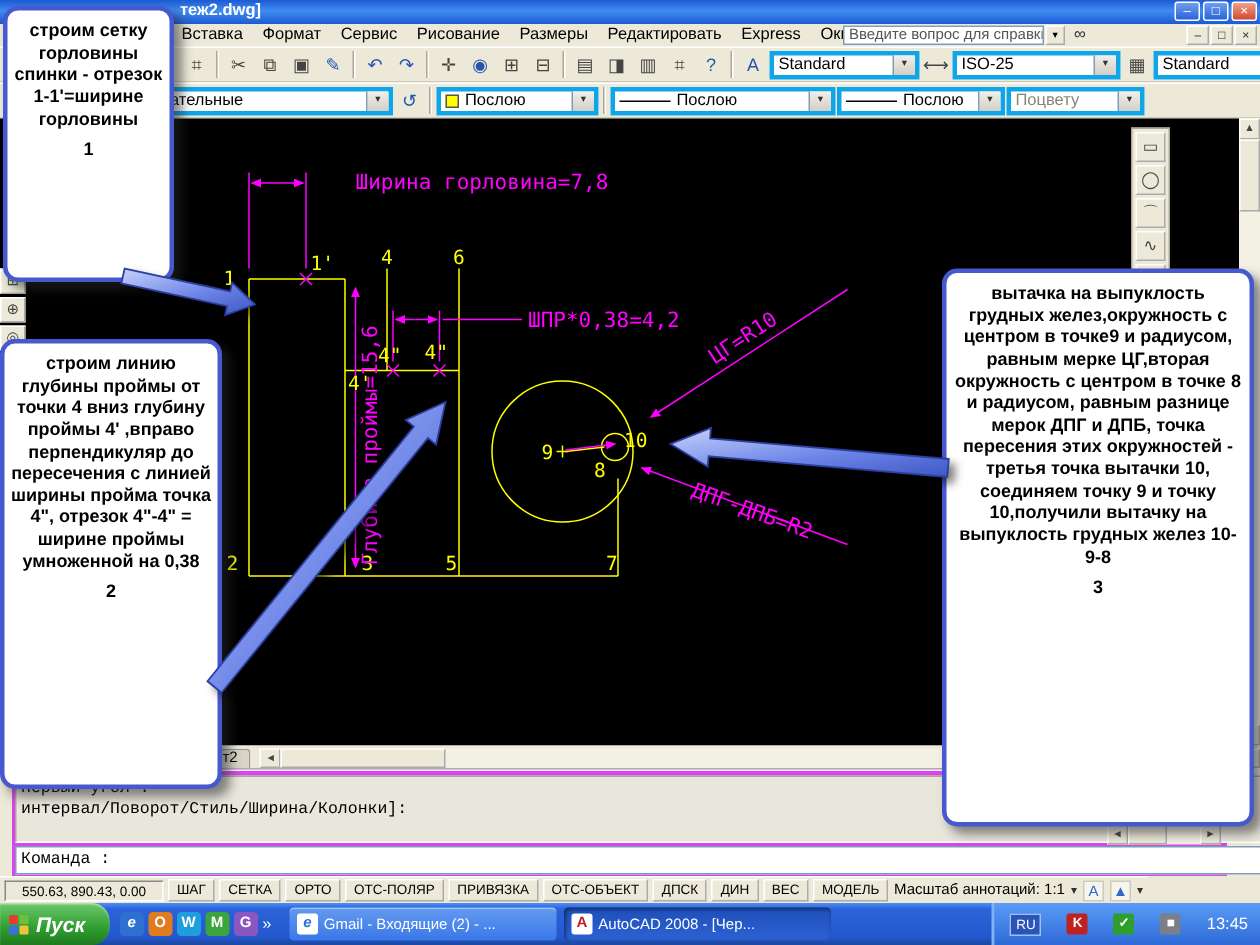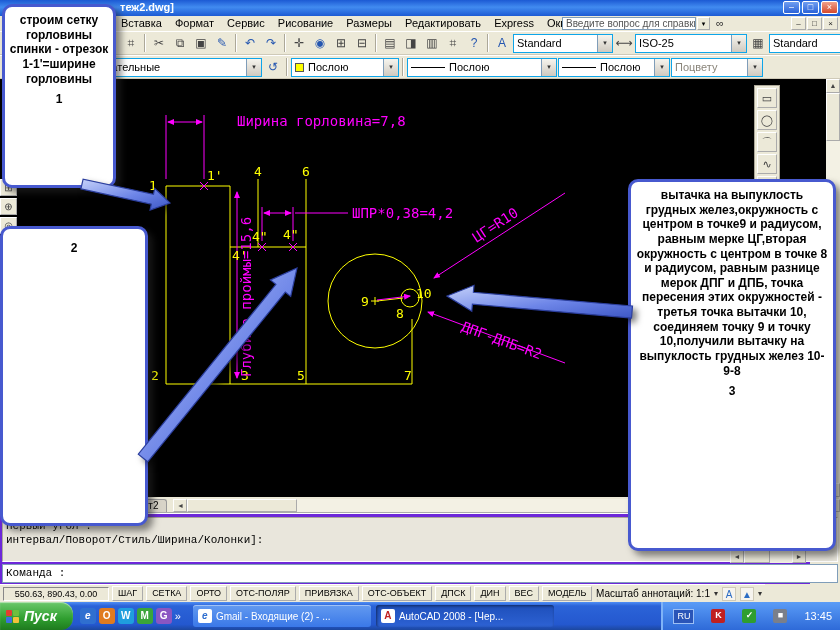--- a/index.html
+++ b/index.html
@@ -27,21 +27,21 @@
   .childbtn { width:15px; height:13px; background:#ECE9D8; border:1px outset #fff; color:#222; font-size:8px; line-height:11px; text-align:center; }
 
   
   .toolbar { position:absolute; left:0; width:840px; height:24px; background:#ECE9D8;
     border-top:1px solid #fff; border-bottom:1px solid #cfcab8; display:flex; align-items:center; gap:1px; padding:0 2px; overflow:hidden; }
   #toolbar1 { top:31px; } #toolbar2 { top:55px; }
   .grip { width:3px; height:18px; border-left:2px ridge #fff; margin:0 3px 0 1px; }
   .tbtn { width:20px; height:20px; background:#ECE9D8; border:1px solid #ECE9D8; font-size:12px; line-height:18px; text-align:center; color:#444; flex:0 0 auto; }
   .tsep { width:2px; height:18px; border-left:1px solid #aca899; border-right:1px solid #fff; margin:0 2px; flex:0 0 auto; }
   .c-blue { color:#2456b0; } .c-yel { color:#c79c00; }
-  .combo { height:19px; background:#fff; border:1px solid #0ea5e9; display:flex; align-items:center; font-size:11px; padding-left:3px; flex:0 0 auto; overflow:hidden; }
+  .combo { height:19px; background:#fff; border:3px solid #0ea5e9; display:flex; align-items:center; font-size:11px; padding-left:3px; flex:0 0 auto; overflow:hidden; }
   .combo .dd { margin-left:auto; width:15px; height:17px; background:linear-gradient(#f6f4ee,#cfcac0); border-left:1px solid #7F9DB9; text-align:center; font-size:7px; line-height:16px; color:#333; flex:0 0 auto; }
   .swatch { width:9px; height:9px; background:#FFFF00; border:1px solid #555; margin-right:4px; flex:0 0 auto; }
   .ltline { width:34px; border-top:1px solid #000; margin-right:4px; flex:0 0 auto; }
   .dis { color:#8a857a; }
 
   
   .canvas { position:absolute; left:0; top:79px; width:826px; height:418px; background:#000; }
   .drawsvg { position:absolute; left:0; top:0; }
   .tooltip { position:absolute; left:478px; top:6px; width:120px; background:rgba(125,132,150,.82);
     border:1px solid #9aa0b0; color:#fff; font-size:8px; line-height:9px; padding:2px 3px; z-index:5; }
@@ -60,21 +60,21 @@
   .tabrow { position:absolute; left:0; top:497px; width:840px; height:15px; background:#ECE9D8; display:flex; align-items:flex-end; padding-left:2px; }
   .tabnav { width:14px; height:13px; background:#ECE9D8; border:1px outset #fff; font-size:7px; line-height:11px; text-align:center; color:#444; flex:0 0 auto; }
   .tab { padding:0 8px; height:13px; line-height:12px; font-size:10px; border:1px solid #999; border-bottom:none; border-radius:3px 3px 0 0; background:#d8d4c8; flex:0 0 auto; }
   .tab.active { background:#fff; font-weight:bold; }
   .hscroll { flex:1; height:13px; display:flex; background:#F3F1E4; margin-left:6px; }
   .hthumb { width:110px; height:13px; background:#ECE9D8; border:1px outset #fff; }
   .hfill { flex:1; }
   .hs-btn { height:13px; line-height:11px; }
 
   
-  .cmdwin { position:absolute; left:0; top:512px; width:810px; height:72px; background:#6d28d9; border-top:2px groove #fff; }
+  .cmdwin { position:absolute; left:8px; top:512px; width:810px; height:72px; background:#d946ef; border-top:2px groove #fff; }
   .cmdhist { position:absolute; left:2px; top:3px; width:836px; height:45px; background:#e9e6dc;
     border:1px solid #aca899; border-right-color:#fff; border-bottom-color:#fff;
     font-family:"Liberation Mono",monospace; font-size:11px; color:#000; padding:1px 3px; line-height:14px; }
   .cmdscroll { position:absolute; right:4px; top:36px; width:76px; height:13px; display:flex; background:#F3F1E4; z-index:6; }
   .cthumb { width:26px; height:13px; background:#ECE9D8; border:1px outset #fff; }
   .cmdprompt { position:absolute; left:2px; top:50px; width:836px; height:19px; background:#fff; border:1px solid #7F9DB9;
     font-family:"Liberation Mono",monospace; font-size:11px; line-height:16px; padding:0 3px; color:#000; }
 
   
   .statusbar { position:absolute; left:0; top:584px; width:765px; height:18px; background:#ECE9D8; border-top:1px solid #fff;
@@ -406,20 +406,21 @@
       <span class="trayicon" style="background:#7a7f8a">■</span>
       <span>13:45</span>
     </div>
   </div>
 
   <div class="callout" id="callout1">
     <div>строим сетку горловины спинки - отрезок 1-1'=ширине горловины</div>
     <div class="num">1</div>
   </div>
   <div class="callout" id="callout2">
+    <div>строим линию глубины проймы от точки 4 вниз глубину проймы 4' ,вправо перпендикуляр до пересечения с линией ширины пройма точка 4", отрезок 4"-4" = ширине проймы умноженной на 0,38</div>
     <div class="num">2</div>
   </div>
   <div class="callout" id="callout3">
     <div>вытачка на выпуклость грудных желез,окружность с центром в точке9 и радиусом, равным мерке ЦГ,вторая окружность с центром в точке 8 и радиусом, равным разнице мерок ДПГ и ДПБ, точка пересения этих окружностей - третья точка вытачки 10, соединяем точку 9 и точку 10,получили вытачку на выпуклость грудных желез 10-9-8</div>
     <div class="num">3</div>
   </div>
 
   <svg class="arrowsvg">
     <defs>
       <linearGradient id="agrad" x1="0" y1="0" x2="1" y2="1">

